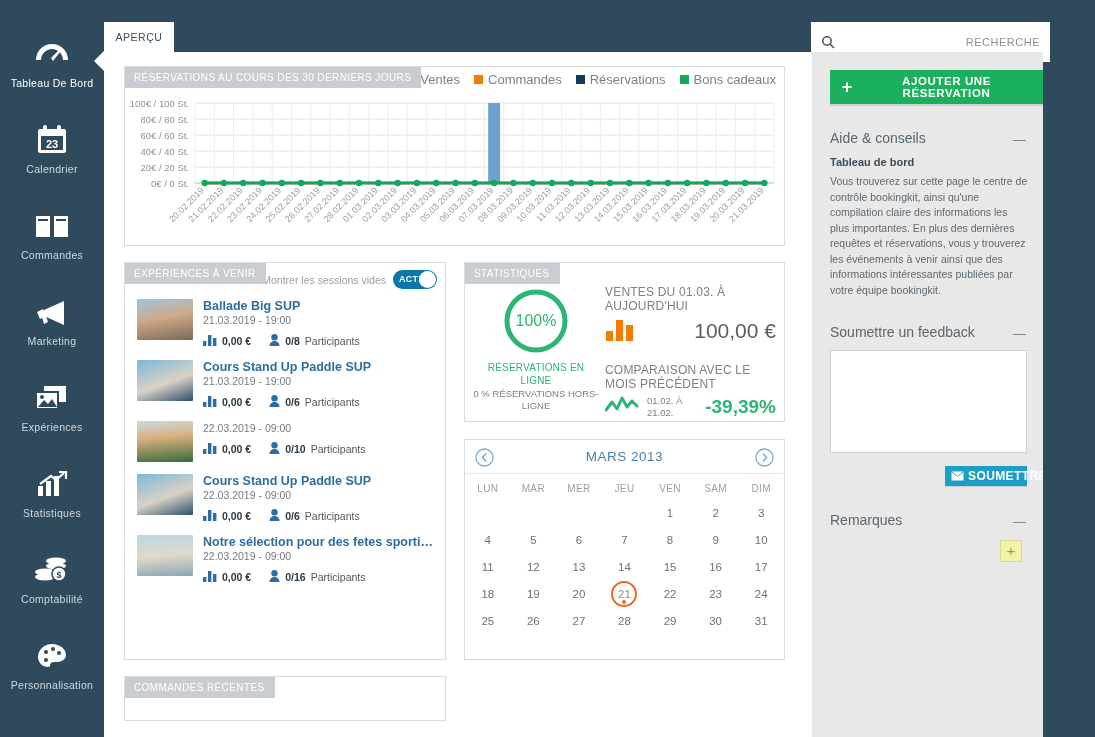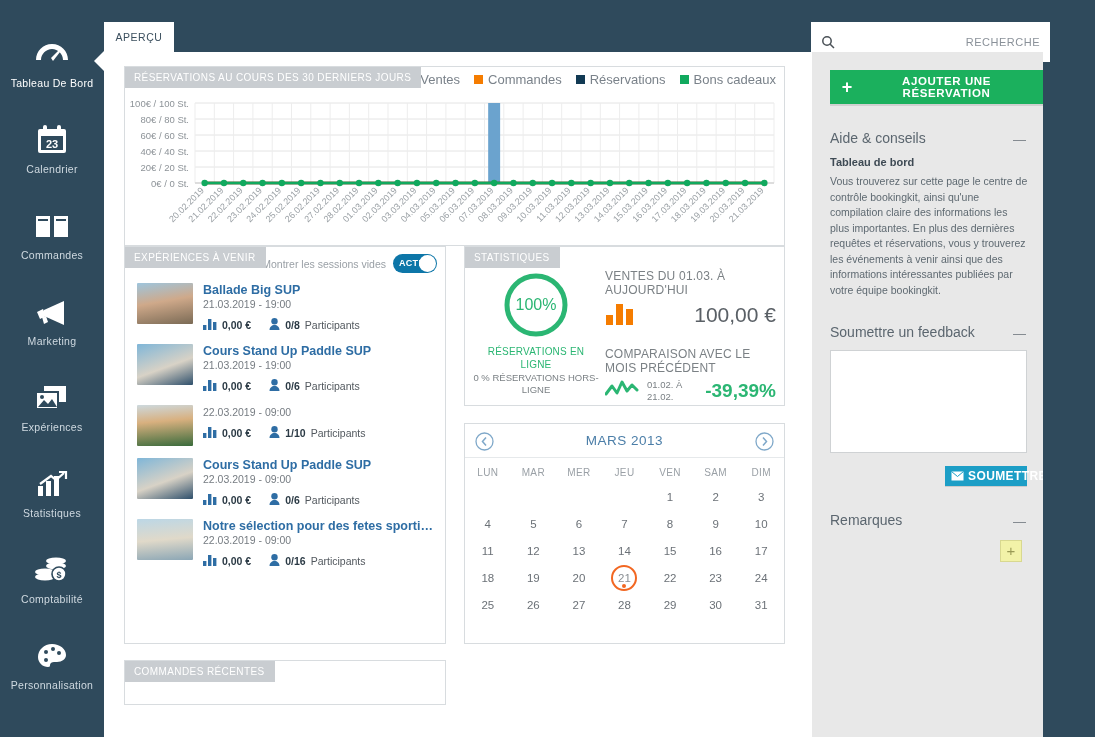--- a/index.html
+++ b/index.html
@@ -76,21 +76,21 @@
   .panel-tag {
     position: absolute; left: 0; top: 0;
     background: #c9cdd1; color: #ffffff;
     font-size: 10px; letter-spacing: .4px;
     padding: 5px 10px 5px 9px;
     white-space: nowrap;
     z-index: 3;
   }
 
   
-  .chart-panel { width: 661px; height: 180px; }
+  .chart-panel { width: 661px; height: 180px; margin-bottom: 16px; }
   .chart-legend {
     position: absolute; right: 8px; top: 5px;
     display: flex; gap: 14px; align-items: center;
   }
   .legend-item { display: flex; align-items: center; gap: 5px; font-size: 13px; color: #7a828a; }
   .legend-swatch { width: 9px; height: 9px; display: inline-block; }
   .chart-area { position: absolute; left: 0; top: 26px; width: 659px; height: 152px; }
   .chart-svg { display: block; }
 
   
@@ -558,21 +558,21 @@
                         <rect x="5" y="1" width="3.4" height="11" fill="#2e6da4"></rect>
                         <rect x="10" y="4" width="3.4" height="8" fill="#2e6da4"></rect>
                       </svg></span>
                     <b>0,00 €</b>
                   </span>
                   <span class="exp-meta-cell">
                     <span><svg width="11" height="12" viewBox="0 0 11 12">
                         <circle cx="5.5" cy="3.2" r="3.2" fill="#2e6da4"></circle>
                         <path d="M0.5 12c0-3 2.3-5 5-5s5 2 5 5z" fill="#2e6da4"></path>
                       </svg></span>
-                    <b>1/10</b> 
+                    <b>0/10</b> 
                     <span>Participants</span>
                   </span>
                 </div>
               </div>
             </div>
             <div class="exp-item">
               <div class="exp-thumb" style="background:linear-gradient(160deg,#7fb6d8 0%,#d8d2c6 55%,#2e4f6b 100%)"></div>
               <div class="exp-info">
                 <div class="exp-title">Cours Stand Up Paddle SUP</div>
                 <div class="exp-date">22.03.2019 - 09:00</div>

